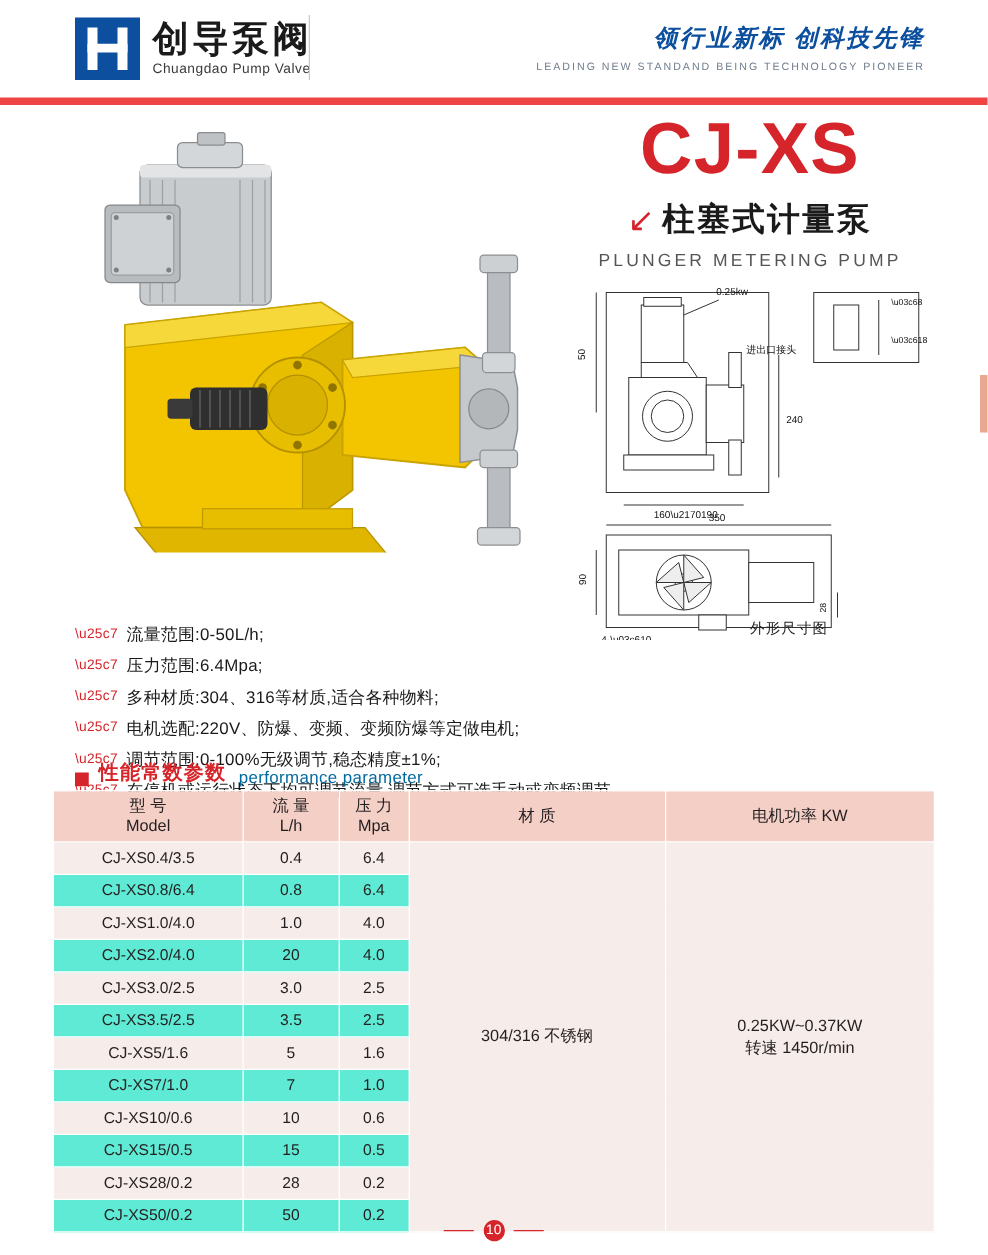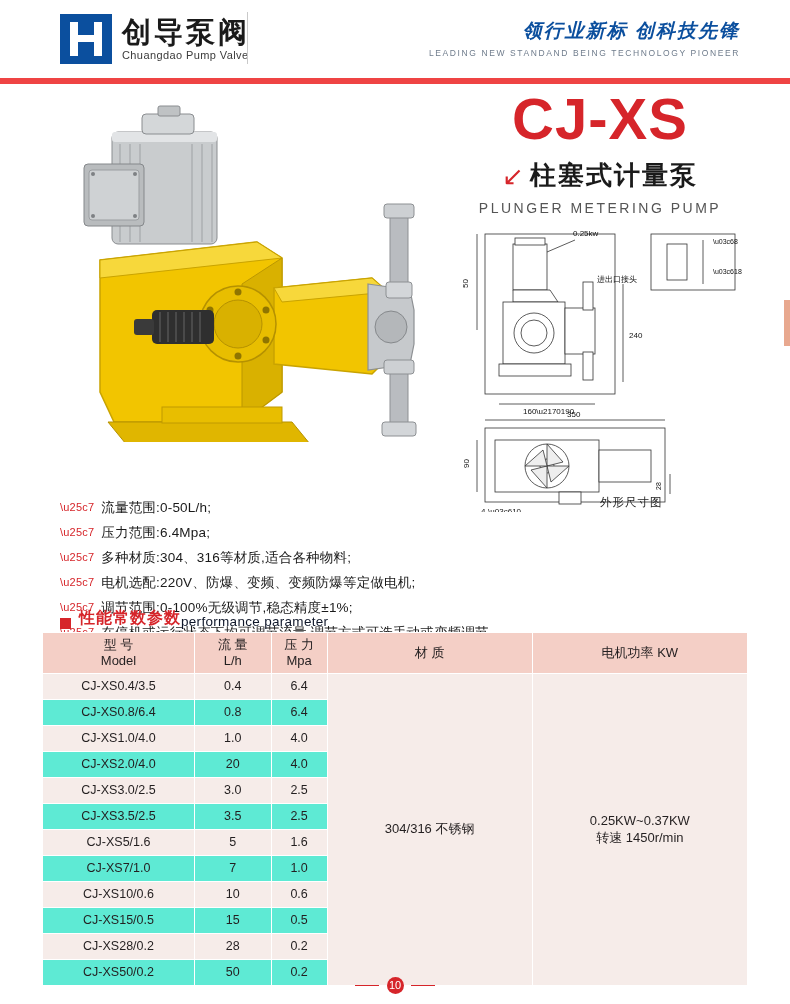--- a/index.html
+++ b/index.html
@@ -202,22 +202,22 @@
     margin-right: 8px;
   }
   .section-cn {
     font-size: 16px;
     font-weight: bold;
     color: #d6252a;
     letter-spacing: 1px;
   }
   .section-en {
     font-size: 13.5px;
-    color: #0f172a;
-    margin-left: 0;
+    color: #0369a1;
+    margin-left: 10px;
     letter-spacing: 0.3px;
   }
 
   
   .param-table {
     position: absolute;
     left: 42px;
     top: 632px;
     width: 706px;
     border-collapse: collapse;

